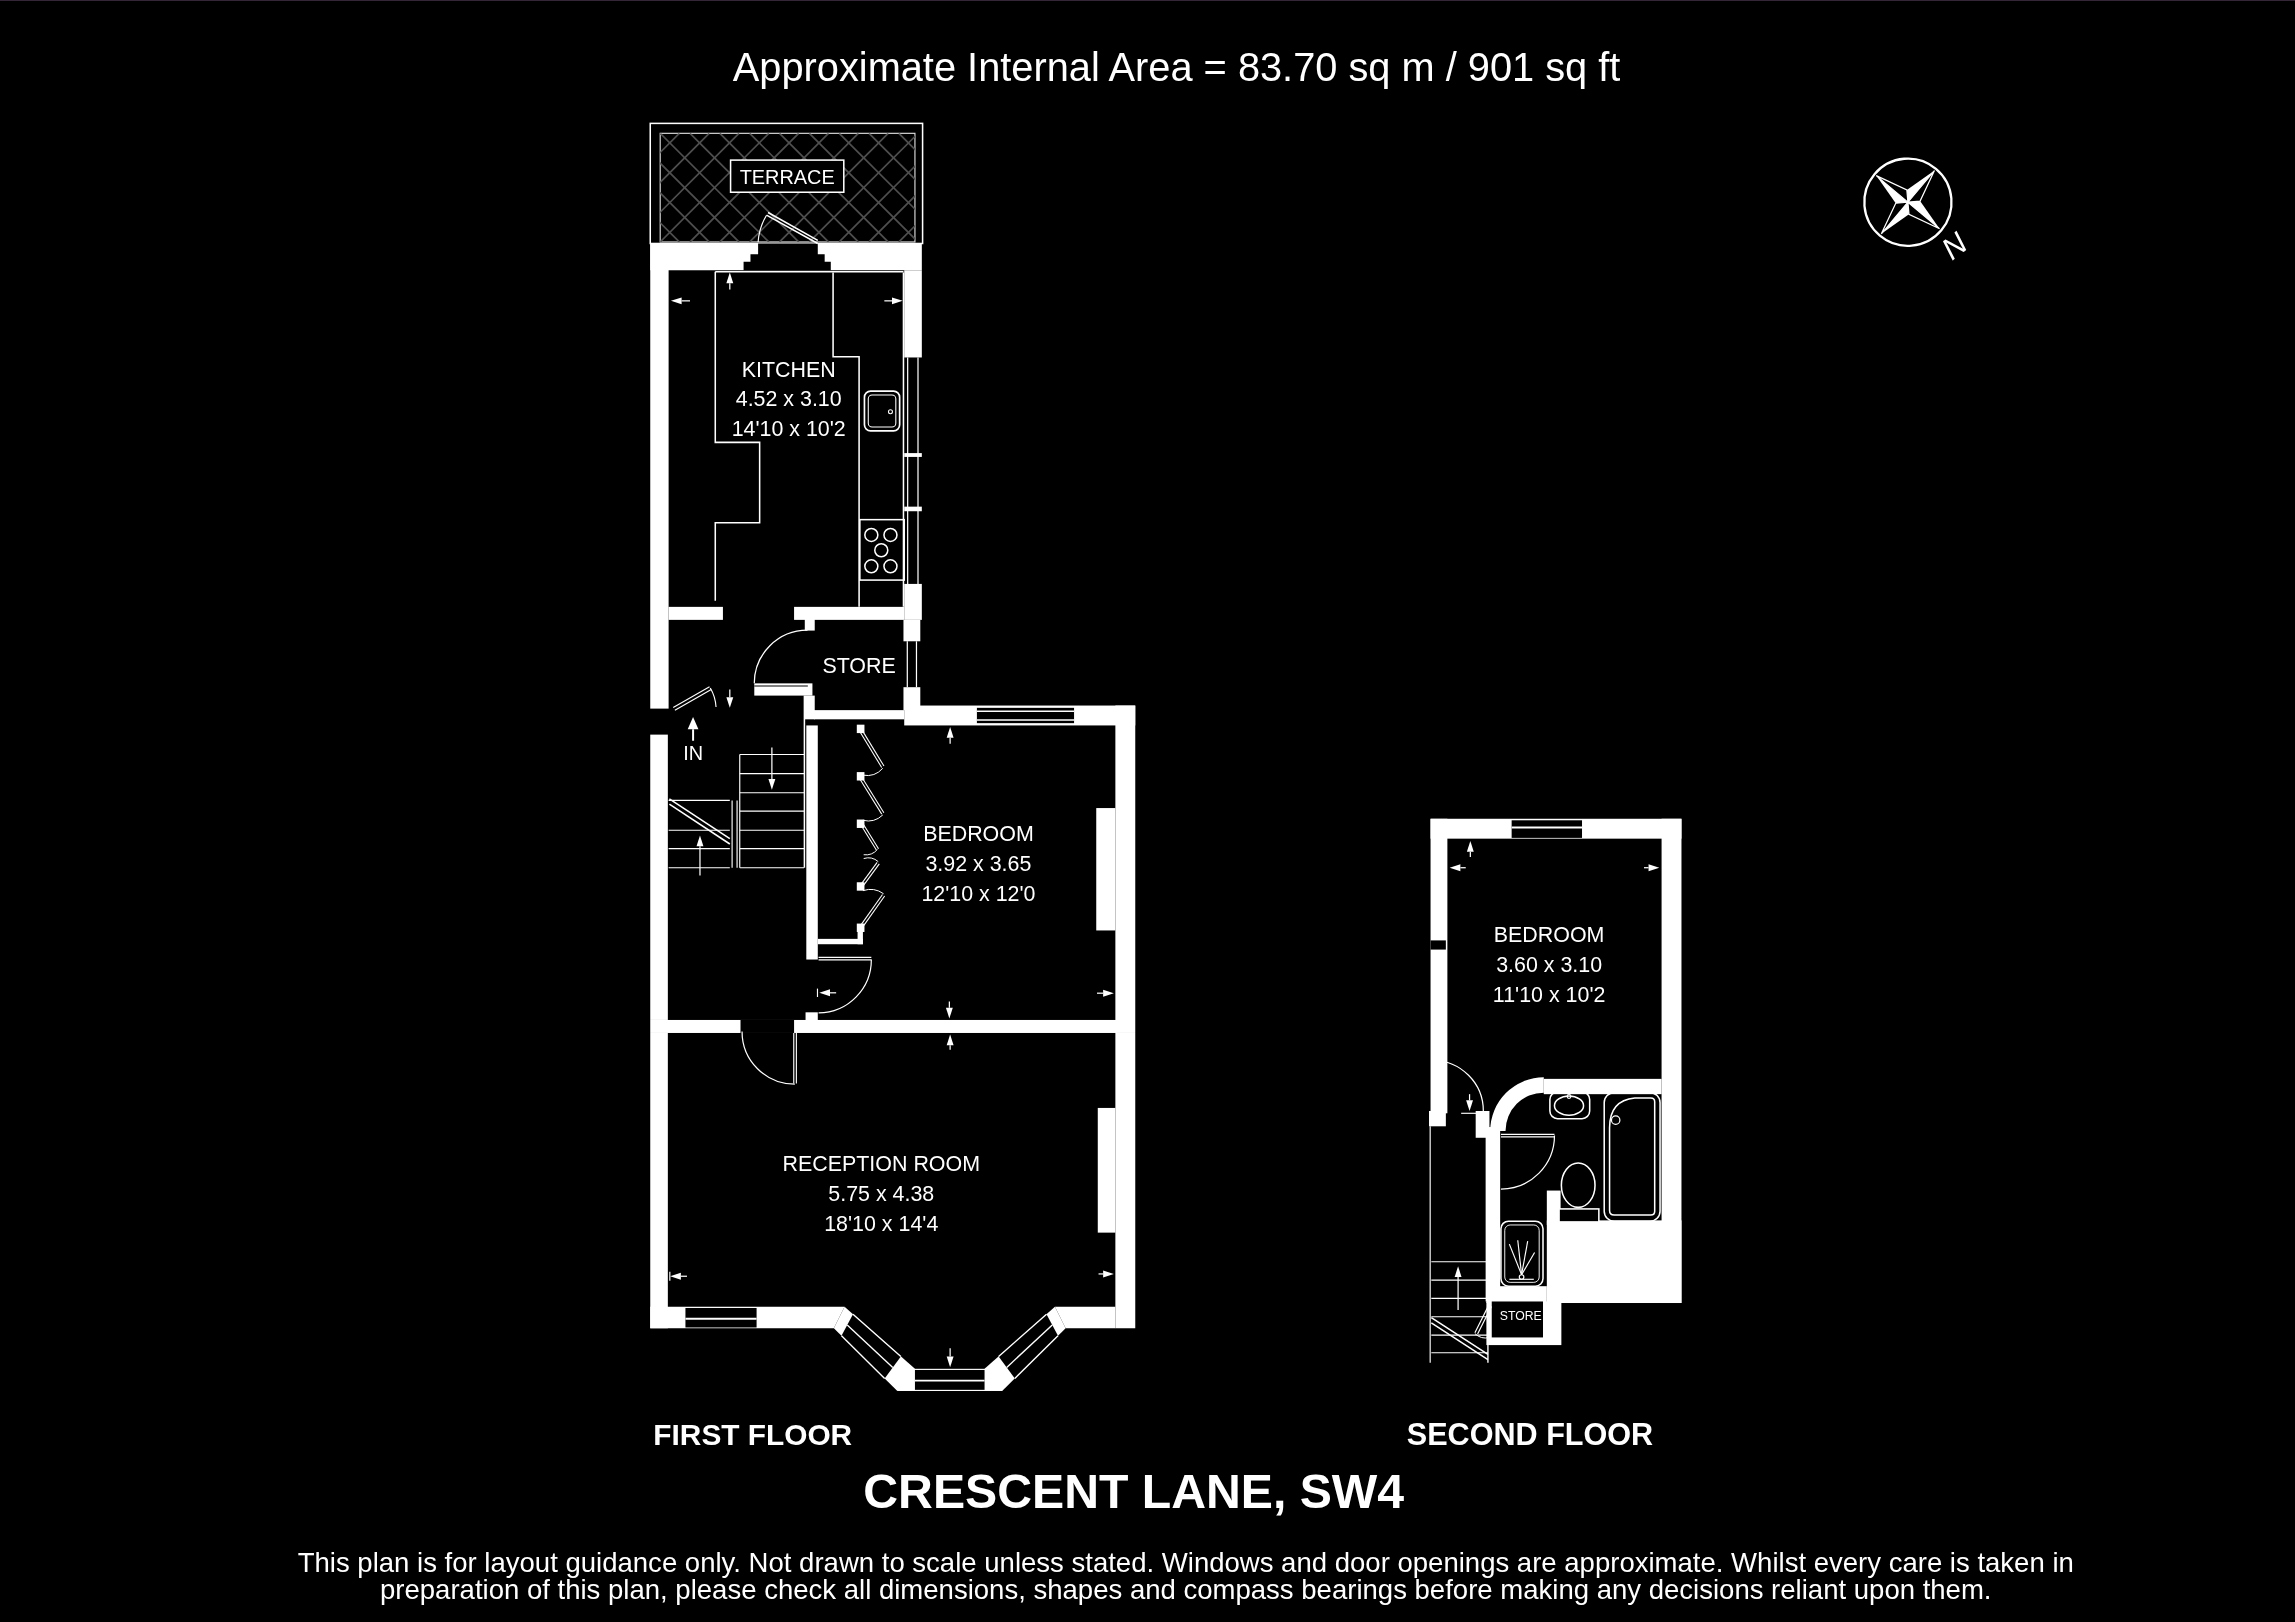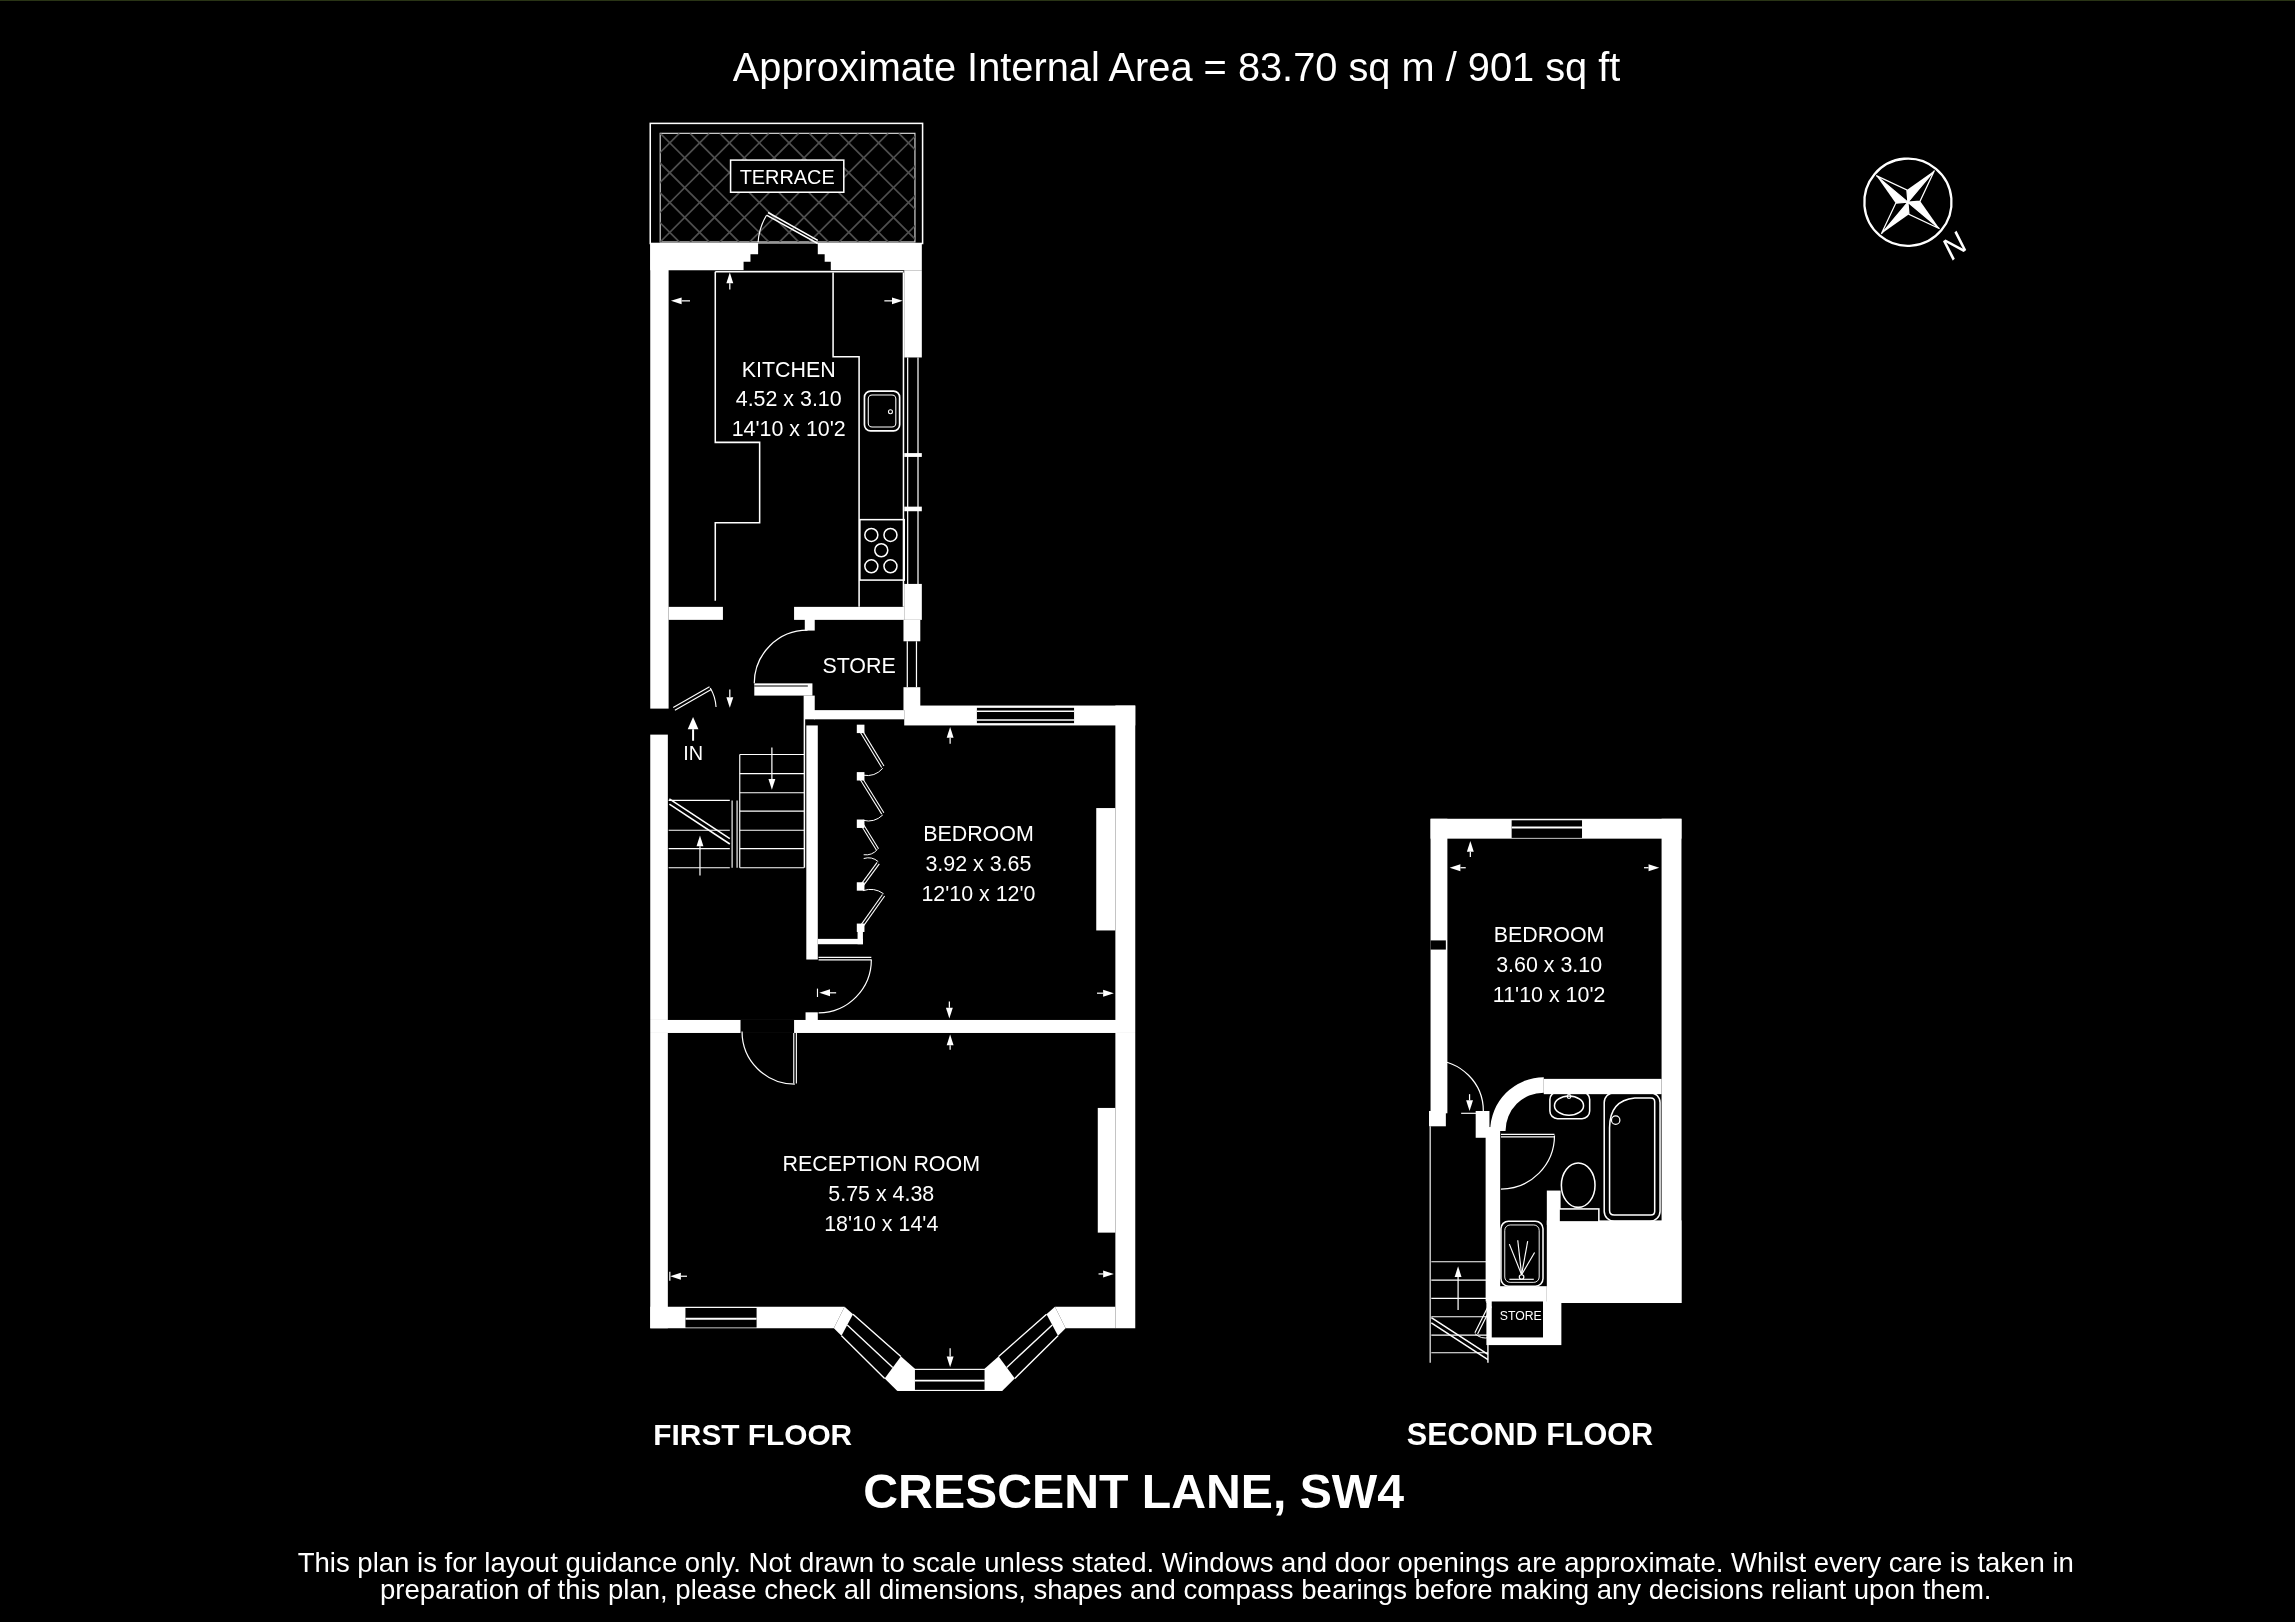--- a/index.html
+++ b/index.html
@@ -1,15 +1,15 @@
 <!DOCTYPE html>
 <html style="font-size:12.2px"><head><meta charset="utf-8">
 <style>
 html,body{margin:0;padding:0;background:#000;}
-#page{position:relative;width:2295px;height:1623px;background:#bef264;overflow:hidden;}
+#page{position:relative;width:2295px;height:1623px;background:#f0abfc;overflow:hidden;}
 svg{position:absolute;top:0;left:0;}
 text{-webkit-font-smoothing:antialiased;}
 </style></head>
 <body>
 <div id="page">
 <svg width="2295" height="1623" viewBox="0 0 3000 2121" xmlns="http://www.w3.org/2000/svg" font-family="Liberation Sans, sans-serif">
 <rect width="3000" height="2121" fill="#000"></rect>
 
 <text x="1538" y="106" font-size="52" font-weight="normal" text-anchor="middle" fill="#fff">Approximate Internal Area = 83.70 sq m / 901 sq ft</text>
 

